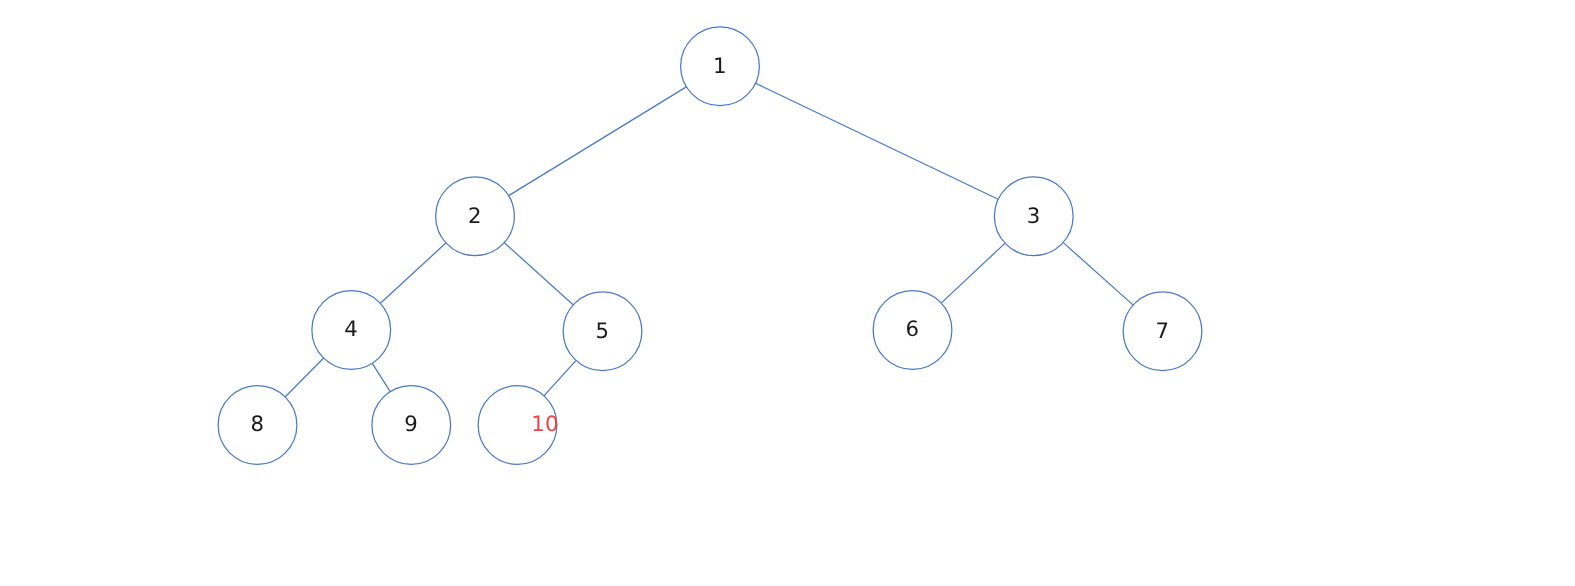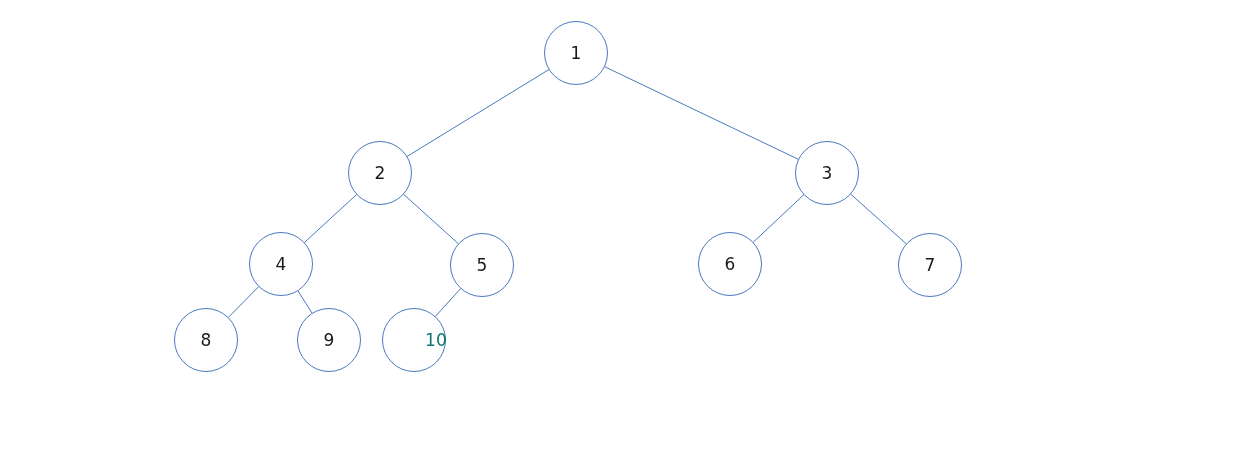--- a/index.html
+++ b/index.html
@@ -82,16 +82,16 @@
       <div class="tree-node" style="left: 898px; top: 233px; width: 64px; height: 64px; border: 1px solid rgb(74, 122, 192); background: rgb(255, 255, 255);">
         <span class="node-label" style="font-size: 17px; color: rgb(26, 26, 26);">7</span>
       </div>
       <div class="tree-node" style="left: 174px; top: 308px; width: 64px; height: 64px; border: 1px solid rgb(74, 122, 192); background: rgb(255, 255, 255);">
         <span class="node-label" style="font-size: 17px; color: rgb(26, 26, 26);">8</span>
       </div>
       <div class="tree-node" style="left: 297px; top: 308px; width: 64px; height: 64px; border: 1px solid rgb(74, 122, 192); background: rgb(255, 255, 255);">
         <span class="node-label" style="font-size: 17px; color: rgb(26, 26, 26);">9</span>
       </div>
       <div class="tree-node" style="left: 382px; top: 308px; width: 64px; height: 64px; border: 1px solid rgb(74, 122, 192); background: rgb(255, 255, 255);">
-        <span class="node-label" style="font-size: 17px; color: #0f766e; margin-left: 44px;">10</span>
+        <span class="node-label" style="font-size: 17px; color: #ef4444; margin-left: 44px;">10</span>
       </div>
     </div>
 </div>
 
 </body></html>

